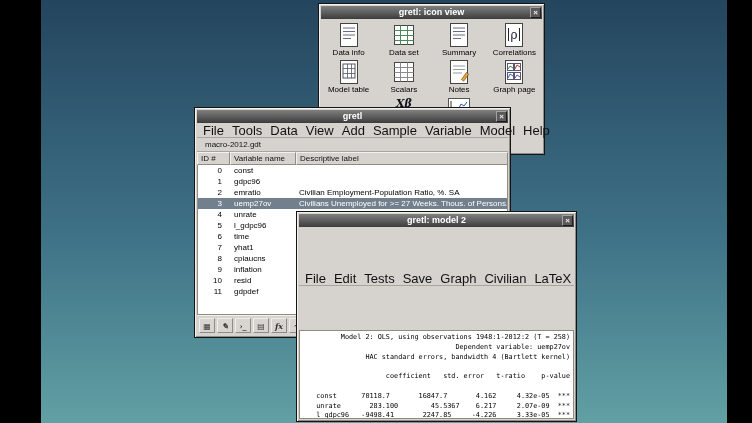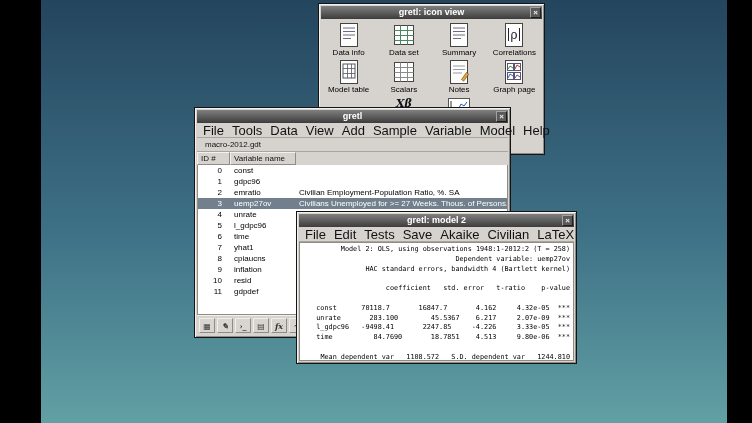--- a/index.html
+++ b/index.html
@@ -46,21 +46,21 @@
   .cell.c-name{width:66px;padding-left:3px;}
   .cell.c-label{flex:1;padding-left:2px;}
   .list-row.selected{color:#fff;}
   .toolbar{height:19px;flex:0 0 19px;display:flex;align-items:center;gap:2px;
           padding:0 2px;border-top:1px solid #f2f1ee;}
   .tb-btn{width:16px;height:15px;background:#d8d5d0;border:1px solid;
           border-color:#efeeea #8f8c85 #8f8c85 #efeeea;color:#333;
           font:italic bold 8px/12px "DejaVu Serif",serif;text-align:center;padding:0;}
 
   
-  .win-model{left:288px;top:211px;width:281px;height:153px;z-index:3;}
+  .win-model{left:288px;top:211px;width:281px;height:211px;z-index:3;gap:44px;}
   .model-output{flex:1;margin:0;background:#fff;border:1px solid #8f8c85;
           font:6.8px/9.8px "DejaVu Sans Mono",monospace;color:#000;
           padding:2px 3px;overflow:hidden;white-space:pre;text-align:right;}
 </style>
 </head>
 <body>
 
 <div class="screen">
   <div class="desktop-bg"></div>
 
@@ -195,20 +195,21 @@
         <span class="menu-item">Add</span>
         <span class="menu-item">Sample</span>
         <span class="menu-item">Variable</span>
         <span class="menu-item">Model</span>
         <span class="menu-item">Help</span>
       </div>
     <div class="dataset-strip">macro-2012.gdt</div>
     <div class="list-header">
       <span class="hcell c-id">ID #</span>
       <span class="hcell c-name">Variable name</span>
+      <span class="hcell c-label">Descriptive label</span>
     </div>
     <div class="vlist">
         <div class="list-row">
           <span class="cell c-id">0</span>
           <span class="cell c-name">const</span>
           <span class="cell c-label"></span>
         </div>
         <div class="list-row">
           <span class="cell c-id">1</span>
           <span class="cell c-name">gdpc96</span>
@@ -279,21 +280,21 @@
   <div class="window win-model">
     <div class="titlebar">
       <span>gretl: model 2</span>
       <button class="close-btn">×</button>
     </div>
     <div class="menubar">
         <span class="menu-item">File</span>
         <span class="menu-item">Edit</span>
         <span class="menu-item">Tests</span>
         <span class="menu-item">Save</span>
-        <span class="menu-item">Akaike</span>
+        <span class="menu-item">Graph</span>
         <span class="menu-item">Civilian</span>
         <span class="menu-item">LaTeX</span>
       </div>
     <pre class="model-output">Model 2: OLS, using observations 1948:1-2012:2 (T = 258)
 Dependent variable: uemp27ov
 HAC standard errors, bandwidth 4 (Bartlett kernel)
 
              coefficient   std. error   t-ratio    p-value
 
   const      70118.7       16847.7       4.162     4.32e-05  ***

